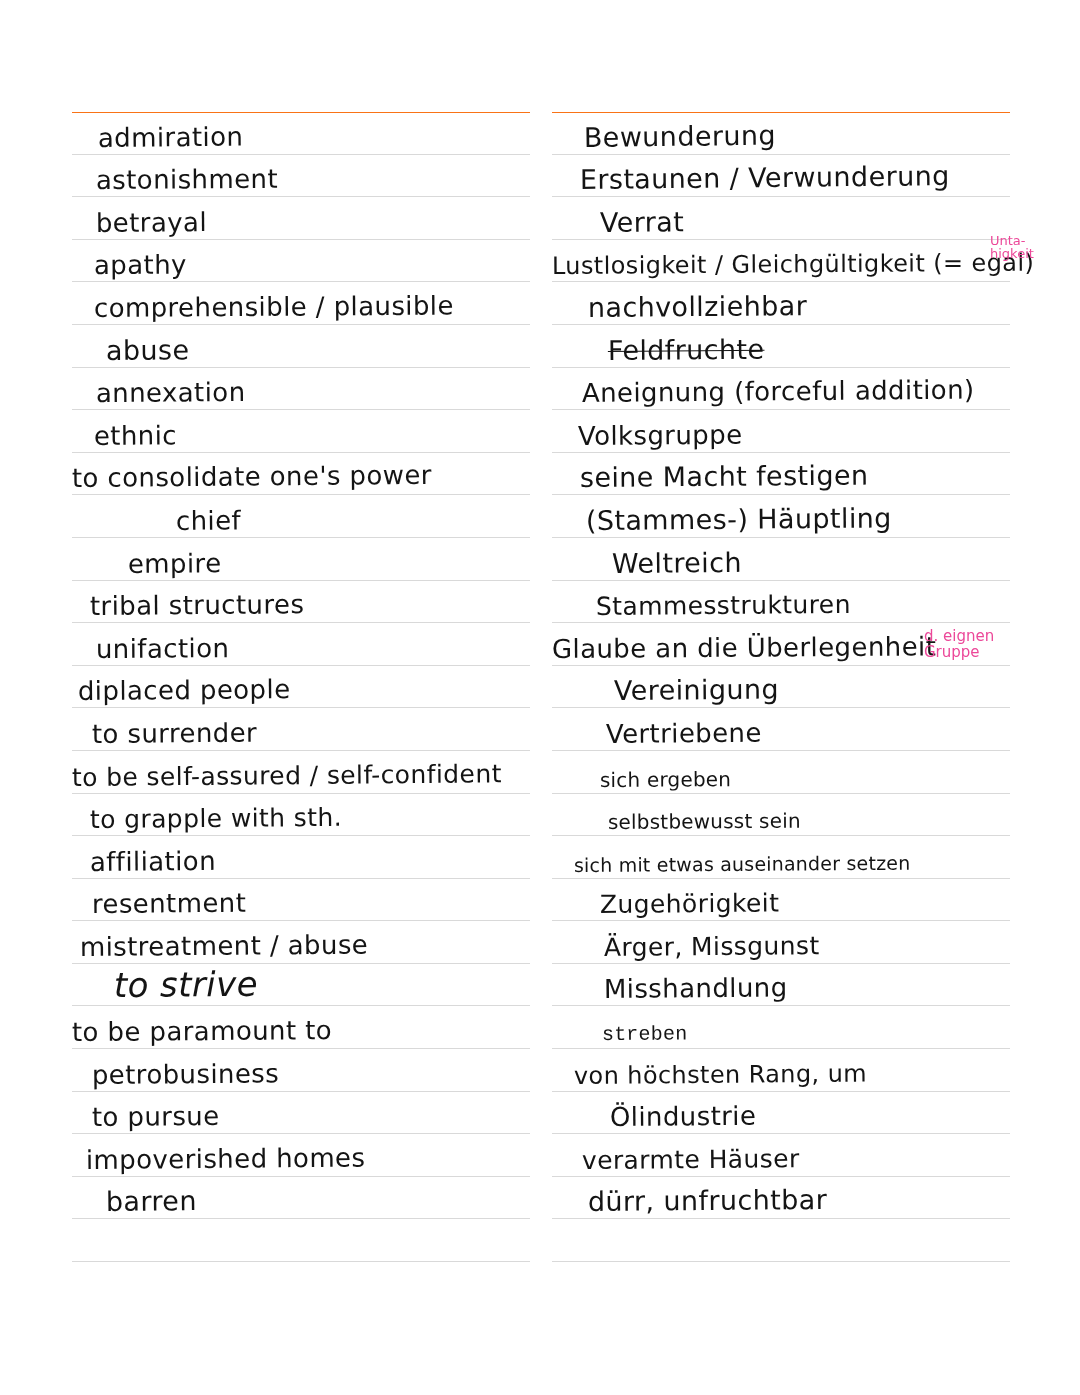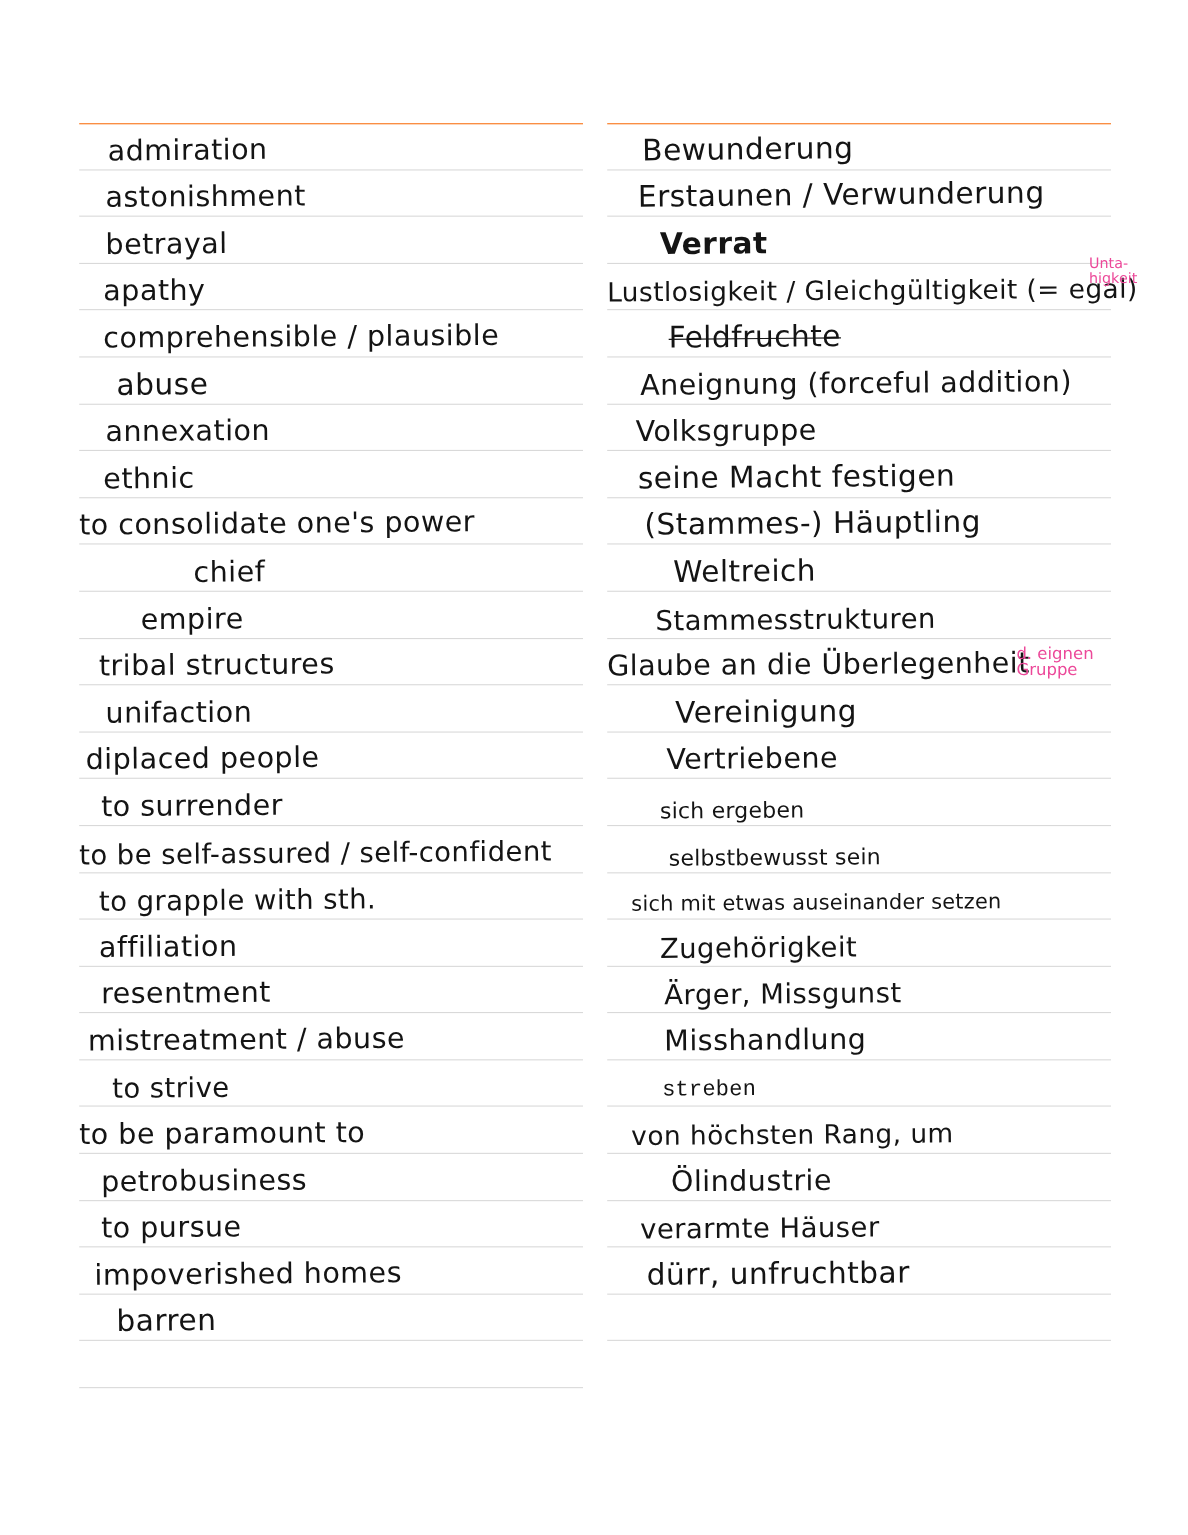--- a/index.html
+++ b/index.html
@@ -132,21 +132,21 @@
     <div class="line-row">
       <span class="entry hw" style="left:18px; font-size:26px; transform:rotate(-0.5deg);">affiliation</span>
     </div>
     <div class="line-row">
       <span class="entry hw" style="left:20px; font-size:26px; transform:rotate(-0.5deg);">resentment</span>
     </div>
     <div class="line-row">
       <span class="entry hw" style="left:8px; font-size:26px; transform:rotate(-0.5deg);">mistreatment / abuse</span>
     </div>
     <div class="line-row">
-      <span class="entry hw" style="left:30px; font-size:25px; transform:rotate(-0.5deg);">to strive</span>
+      <span class="entry hw" style="left:42px; font-size:34px; transform:rotate(-0.5deg);font-style:italic;">to strive</span>
     </div>
     <div class="line-row">
       <span class="entry hw" style="left:0px; font-size:26px; transform:rotate(-0.4deg);">to be paramount to</span>
     </div>
     <div class="line-row">
       <span class="entry hw" style="left:20px; font-size:26px; transform:rotate(-0.5deg);">petrobusiness</span>
     </div>
     <div class="line-row">
       <span class="entry hw" style="left:20px; font-size:26px; transform:rotate(-0.5deg);">to pursue</span>
     </div>
@@ -163,28 +163,31 @@
 
   <div class="column col-right">
 
     <div class="line-row">
       <span class="entry hw" style="left:32px; font-size:27px; transform:rotate(-0.7deg);">Bewunderung</span>
     </div>
     <div class="line-row">
       <span class="entry hw" style="left:28px; font-size:27px; transform:rotate(-0.6deg);">Erstaunen / Verwunderung</span>
     </div>
     <div class="line-row">
-      <span class="entry hw" style="left:48px; font-size:27px; transform:rotate(-0.5deg);font-weight:bold;">Verrat</span>
+      <span class="entry hw" style="left:48px; font-size:27px; transform:rotate(-0.5deg);">Verrat</span>
     </div>
     <div class="line-row">
       <span class="entry hw" style="left:0px; font-size:24px; transform:rotate(-0.4deg);">Lustlosigkeit / Gleichgültigkeit (= egal)</span>
       <span class="tiny hw" style="left:438px; top:-6px;">Unta-
 higkeit</span>
     </div>
     <div class="line-row">
+      <span class="entry hw" style="left:36px; font-size:27px; transform:rotate(-0.5deg);">nachvollziehbar</span>
+    </div>
+    <div class="line-row">
       <span class="entry hw" style="left:56px; font-size:27px; transform:rotate(-0.5deg); text-decoration: line-through; text-decoration-thickness:1px;">Feldfruchte</span>
     </div>
     <div class="line-row">
       <span class="entry hw" style="left:30px; font-size:26px; transform:rotate(-0.5deg);">Aneignung (forceful addition)</span>
     </div>
     <div class="line-row">
       <span class="entry hw" style="left:26px; font-size:26px; transform:rotate(-0.5deg);">Volksgruppe</span>
     </div>
     <div class="line-row">
       <span class="entry hw" style="left:28px; font-size:27px; transform:rotate(-0.5deg);">seine Macht festigen</span>

